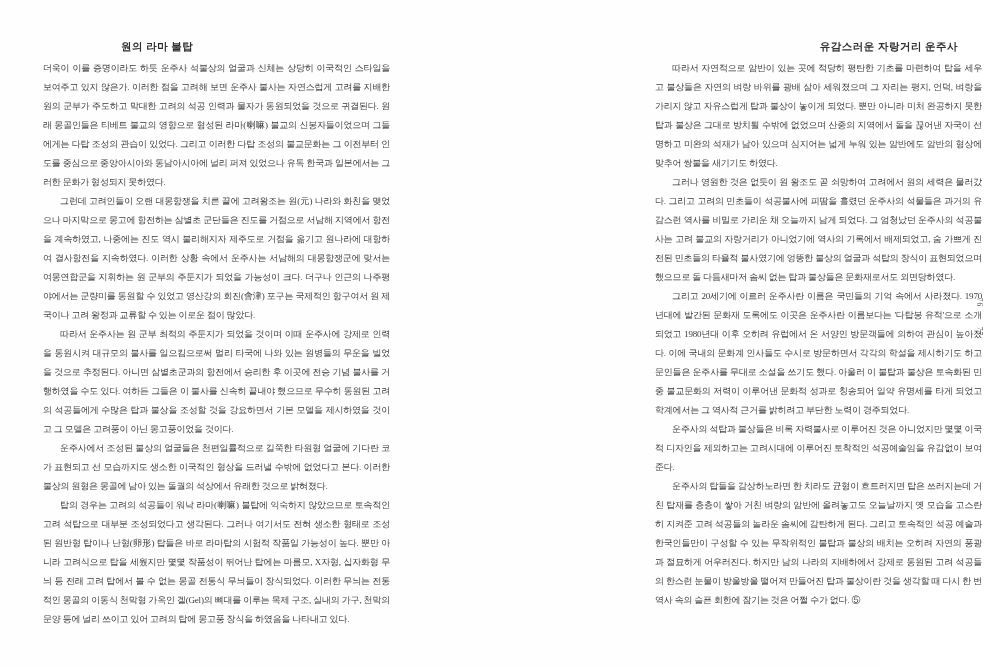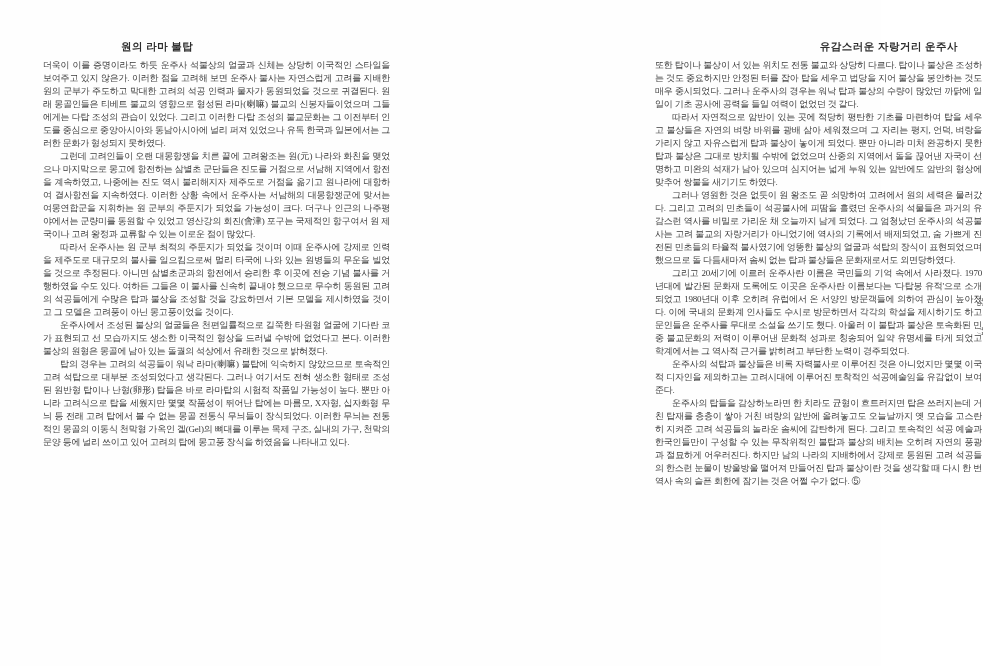--- a/index.html
+++ b/index.html
@@ -23,21 +23,21 @@
     color: #2e2e2e;
     margin: 0 0 5px 0;
     letter-spacing: 0.5px;
   }
   .section-title.lt { margin-left: 78px; }
   .section-title.rt { text-align: right; margin-right: 24px; }
   .body-text { color: #3a3a3a; }
   .body-text p.para {
     margin: 0;
     font-size: 9px;
-    line-height: 13px;
+    line-height: 19px;
     text-align: justify;
     word-break: break-all;
     letter-spacing: -0.2px;
   }
   .body-text p.para.indent { text-indent: 1.9em; }
   .folio {
     position: absolute;
     left: 975px;
     font-size: 7.5px;
     color: #5a5a5a;
@@ -51,30 +51,29 @@
 </head>
 <body>
 
 <div class="spread">
 
   <section class="page page-left">
     <h1 class="section-title lt">원의 라마 불탑</h1>
     <div class="body-text">
         <p class="para">더욱이 이를 증명이라도 하듯 운주사 석불상의 얼굴과 신체는 상당히 이국적인 스타일을 보여주고 있지 않은가. 이러한 점을 고려해 보면 운주사 불사는 자연스럽게 고려를 지배한 원의 군부가 주도하고 막대한 고려의 석공 인력과 물자가 동원되었을 것으로 귀결된다. 원래 몽골인들은 티베트 불교의 영향으로 형성된 라마(喇嘛) 불교의 신봉자들이었으며 그들에게는 다탑 조성의 관습이 있었다. 그리고 이러한 다탑 조성의 불교문화는 그 이전부터 인도를 중심으로 중앙아시아와 동남아시아에 널리 퍼져 있었으나 유독 한국과 일본에서는 그러한 문화가 형성되지 못하였다.</p>
         <p class="para indent">그런데 고려인들이 오랜 대몽항쟁을 치른 끝에 고려왕조는 원(元) 나라와 화친을 맺었으나 마지막으로 몽고에 항전하는 삼별초 군단들은 진도를 거점으로 서남해 지역에서 항전을 계속하였고, 나중에는 진도 역시 불리해지자 제주도로 거점을 옮기고 원나라에 대항하여 결사항전을 지속하였다. 이러한 상황 속에서 운주사는 서남해의 대몽항쟁군에 맞서는 여몽연합군을 지휘하는 원 군부의 주둔지가 되었을 가능성이 크다. 더구나 인근의 나주평야에서는 군량미를 동원할 수 있었고 영산강의 회진(會津) 포구는 국제적인 항구여서 원 제국이나 고려 왕정과 교류할 수 있는 이로운 점이 많았다.</p>
-        <p class="para indent">따라서 운주사는 원 군부 최적의 주둔지가 되었을 것이며 이때 운주사에 강제로 인력을 제주도로 대규모의 불사를 일으킴으로써 멀리 타국에 나와 있는 원병들의 무운을 빌었을 것으로 추정된다. 아니면 삼별초군과의 항전에서 승리한 후 이곳에 전승 기념 불사를 거행하였을 수도 있다. 여하든 그들은 이 불사를 신속히 끝내야 했으므로 무수히 동원된 고려의 석공들에게 수많은 탑과 불상을 조성할 것을 강요하면서 기본 모델을 제시하였을 것이고 그 모델은 고려풍이 아닌 몽고풍이었을 것이다.</p>
+        <p class="para indent">따라서 운주사는 원 군부 최적의 주둔지가 되었을 것이며 이때 운주사에 강제로 인력을 동원시켜 대규모의 불사를 일으킴으로써 멀리 타국에 나와 있는 원병들의 무운을 빌었을 것으로 추정된다. 아니면 삼별초군과의 항전에서 승리한 후 이곳에 전승 기념 불사를 거행하였을 수도 있다. 여하든 그들은 이 불사를 신속히 끝내야 했으므로 무수히 동원된 고려의 석공들에게 수많은 탑과 불상을 조성할 것을 강요하면서 기본 모델을 제시하였을 것이고 그 모델은 고려풍이 아닌 몽고풍이었을 것이다.</p>
         <p class="para indent">운주사에서 조성된 불상의 얼굴들은 천편일률적으로 길쭉한 타원형 얼굴에 기다란 코가 표현되고 선 모습까지도 생소한 이국적인 형상을 드러낼 수밖에 없었다고 본다. 이러한 불상의 원형은 몽골에 남아 있는 돌궐의 석상에서 유래한 것으로 밝혀졌다.</p>
         <p class="para indent">탑의 경우는 고려의 석공들이 워낙 라마(喇嘛) 불탑에 익숙하지 않았으므로 토속적인 고려 석탑으로 대부분 조성되었다고 생각된다. 그러나 여기서도 전혀 생소한 형태로 조성된 원반형 탑이나 난형(卵形) 탑들은 바로 라마탑의 시험적 작품일 가능성이 높다. 뿐만 아니라 고려식으로 탑을 세웠지만 몇몇 작품성이 뛰어난 탑에는 마름모, X자형, 십자화형 무늬 등 전래 고려 탑에서 볼 수 없는 몽골 전통식 무늬들이 장식되었다. 이러한 무늬는 전통적인 몽골의 이동식 천막형 가옥인 겔(Gel)의 뼈대를 이루는 목제 구조, 실내의 가구, 천막의 문양 등에 널리 쓰이고 있어 고려의 탑에 몽고풍 장식을 하였음을 나타내고 있다.</p>
       </div>
   </section>
 
   <section class="page page-right">
     <h1 class="section-title rt">유감스러운 자랑거리 운주사</h1>
     <div class="body-text">
-        <p class="para">또한 탑이나 불상이 서 있는 위치도 전통 불교와 상당히 다르다. 탑이나 불상은 조성하는 것도 중요하지만 안정된 터를 잡아 탑을 세우고 법당을 지어 불상을 봉안하는 것도 매우 중시되었다. 그러나 운주사의 경우는 워낙 탑과 불상의 수량이 많았던 까닭에 일일이 기초 공사에 공력을 들일 여력이 없었던 것 같다.</p>
         <p class="para indent">따라서 자연적으로 암반이 있는 곳에 적당히 평탄한 기초를 마련하여 탑을 세우고 불상들은 자연의 벼랑 바위를 광배 삼아 세워졌으며 그 자리는 평지, 언덕, 벼랑을 가리지 않고 자유스럽게 탑과 불상이 놓이게 되었다. 뿐만 아니라 미처 완공하지 못한 탑과 불상은 그대로 방치될 수밖에 없었으며 산중의 지역에서 돌을 끊어낸 자국이 선명하고 미완의 석재가 남아 있으며 심지어는 넓게 누워 있는 암반에도 암반의 형상에 맞추어 쌍불을 새기기도 하였다.</p>
         <p class="para indent">그러나 영원한 것은 없듯이 원 왕조도 곧 쇠망하여 고려에서 원의 세력은 물러갔다. 그리고 고려의 민초들이 석공불사에 피땀을 흘렸던 운주사의 석물들은 과거의 유감스런 역사를 비밀로 가리운 채 오늘까지 남게 되었다. 그 엄청났던 운주사의 석공불사는 고려 불교의 자랑거리가 아니었기에 역사의 기록에서 배제되었고, 숨 가쁘게 진전된 민초들의 타율적 불사였기에 엉뚱한 불상의 얼굴과 석탑의 장식이 표현되었으며 했으므로 돌 다듬새마저 솜씨 없는 탑과 불상들은 문화재로서도 외면당하였다.</p>
         <p class="para indent">그리고 20세기에 이르러 운주사란 이름은 국민들의 기억 속에서 사라졌다. 1970년대에 발간된 문화재 도록에도 이곳은 운주사란 이름보다는 '다탑봉 유적'으로 소개되었고 1980년대 이후 오히려 유럽에서 온 서양인 방문객들에 의하여 관심이 높아졌다. 이에 국내의 문화계 인사들도 수시로 방문하면서 각각의 학설을 제시하기도 하고 문인들은 운주사를 무대로 소설을 쓰기도 했다. 아울러 이 불탑과 불상은 토속화된 민중 불교문화의 저력이 이루어낸 문화적 성과로 칭송되어 일약 유명세를 타게 되었고 학계에서는 그 역사적 근거를 밝히려고 부단한 노력이 경주되었다.</p>
         <p class="para indent">운주사의 석탑과 불상들은 비록 자력불사로 이루어진 것은 아니었지만 몇몇 이국적 디자인을 제외하고는 고려시대에 이루어진 토착적인 석공예술임을 유감없이 보여준다.</p>
         <p class="para indent">운주사의 탑들을 감상하노라면 한 치라도 균형이 흐트러지면 탑은 쓰러지는데 거친 탑재를 층층이 쌓아 거친 벼랑의 암반에 올려놓고도 오늘날까지 옛 모습을 고스란히 지켜준 고려 석공들의 놀라운 솜씨에 감탄하게 된다. 그리고 토속적인 석공 예술과 한국인들만이 구성할 수 있는 무작위적인 불탑과 불상의 배치는 오히려 자연의 풍광과 절묘하게 어우러진다. 하지만 남의 나라의 지배하에서 강제로 동원된 고려 석공들의 한스런 눈물이 방울방울 떨어져 만들어진 탑과 불상이란 것을 생각할 때 다시 한 번 역사 속의 슬픈 회한에 잠기는 것은 어쩔 수가 없다. ⑤</p>
       </div>
   </section>
 
   <div class="folio folio-left">76</div>
 

